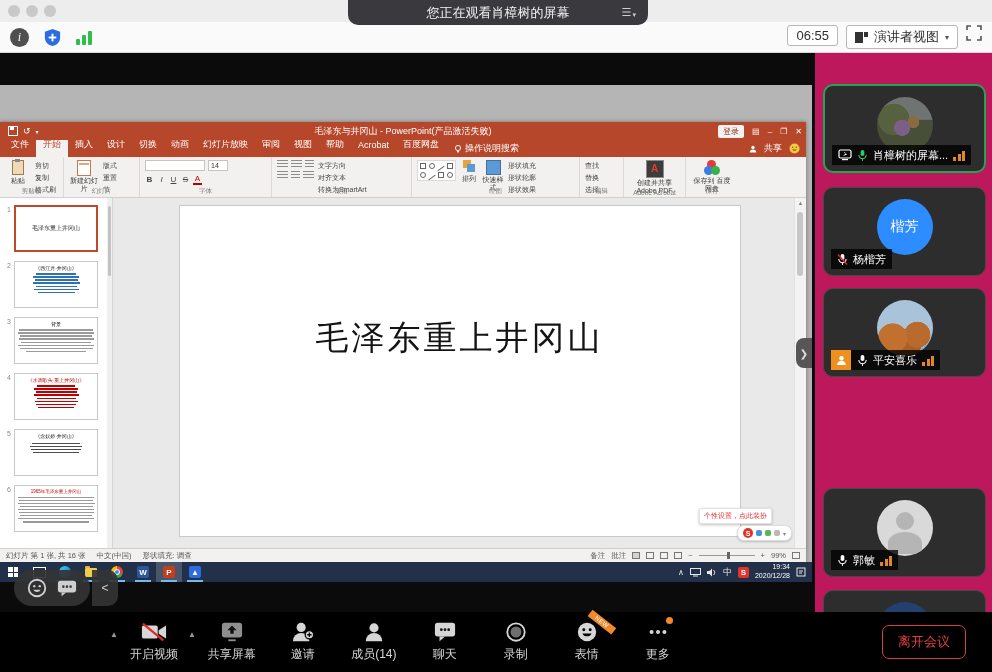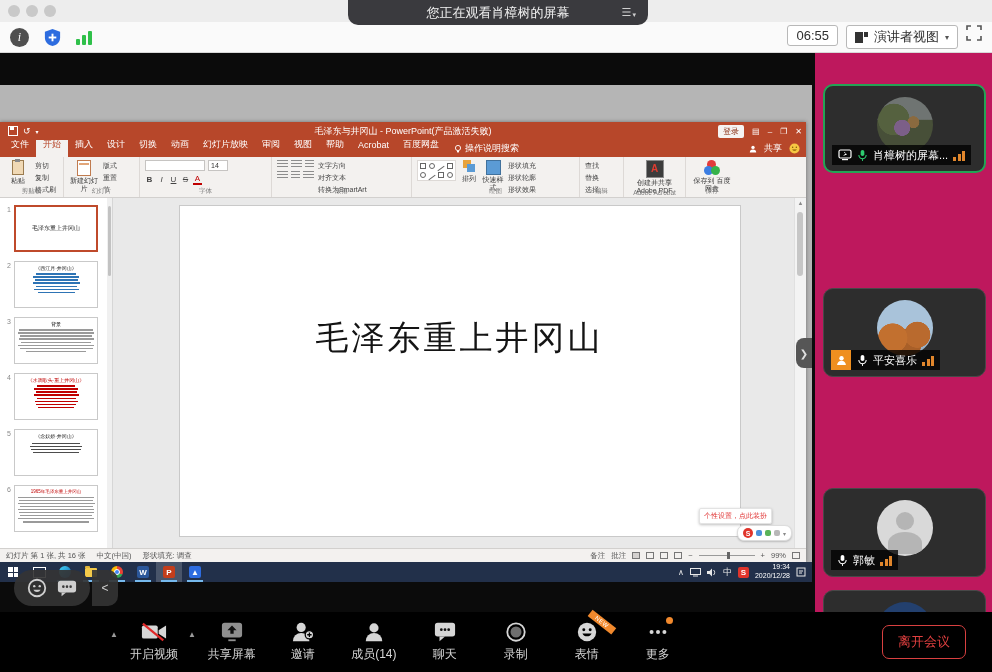--- a/index.html
+++ b/index.html
@@ -643,20 +643,36 @@
         <span>肖樟树的屏幕...</span>
         <span class="bars">
               <i style="height:4px"></i>
               <i style="height:7px"></i>
               <i style="height:10px"></i>
             </span>
       </span>
         </span>
     </div>
 
+    <div class="tile" style="top:135px">
+      <span class="avatar av2">
+          <span>楷芳</span>
+        </span>
+      <span class="nlabel">
+          <span class="nbody">
+        <svg width="11" height="13" viewBox="0 0 24 26">
+          <rect x="8" y="1" width="8" height="13" rx="4" fill="#fff"></rect>
+          <path d="M4 12a8 8 0 0 0 16 0" fill="none" stroke="#fff" stroke-width="2.4"></path>
+          <rect x="11" y="20" width="2" height="5" fill="#fff"></rect>
+          <line x1="2" y1="2" x2="22" y2="24" stroke="#e02828" stroke-width="3"></line>
+        </svg>
+        <span>杨楷芳</span>
+      </span>
+        </span>
+    </div>
 
     <div class="tile" style="top:236px">
       <span class="avatar av3"></span>
       <span class="nlabel">
         <span class="badge">
           <svg width="11" height="11" viewBox="0 0 12 12">
               <circle cx="6" cy="3.6" r="2.4" fill="#fff"></circle>
               <path d="M1.2 11a4.8 4.8 0 0 1 9.6 0z" fill="#fff"></path>
             </svg>
         </span>

